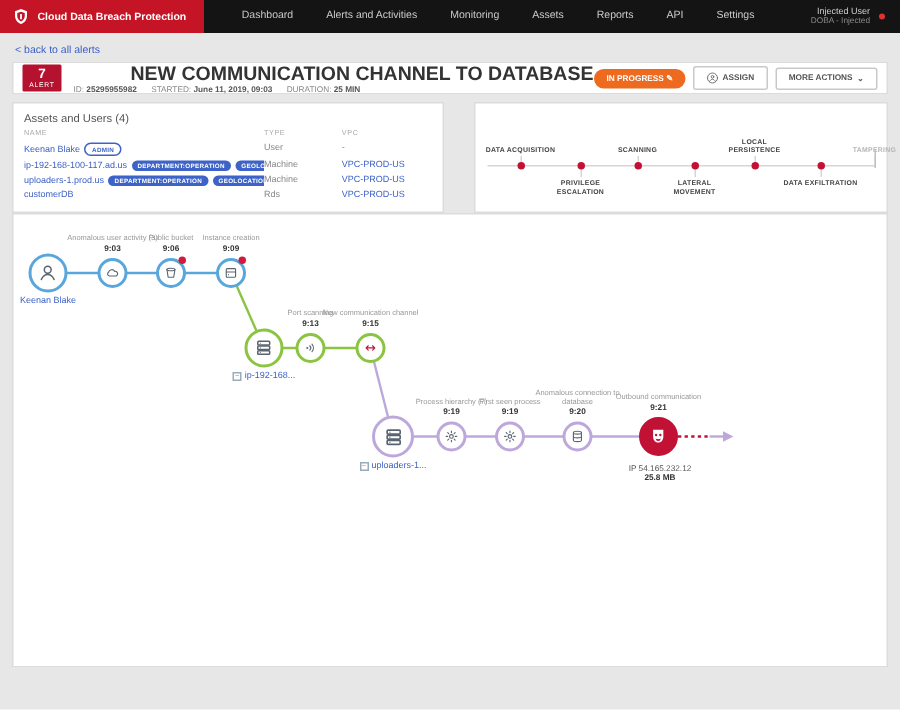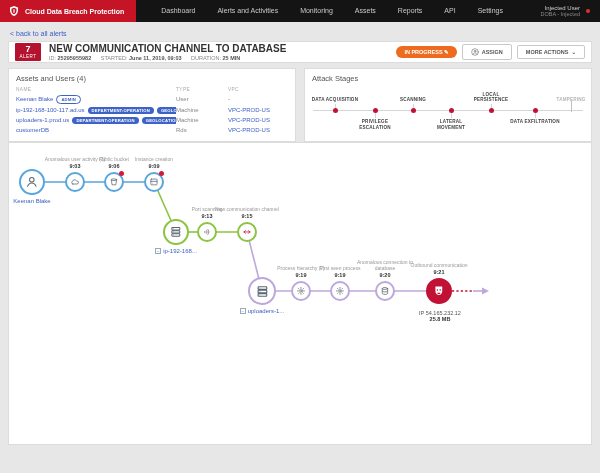--- a/index.html
+++ b/index.html
@@ -20,31 +20,31 @@
 
   
   .back { display:inline-block; font-size:7px; color:#3b5fc4; padding:4px 10px 2px; text-decoration:none; cursor:pointer; }
 
   
   .alert-card { display:flex; align-items:center; margin:1px 8px 0; background:#fff; border:1px solid #dcdcdc; padding:2px 6px; height:22px; }
   .sev { width:26px; height:18px; background:#b5122f; color:#fff; text-align:center; margin-right:8px; border-radius:1px; }
   .sev-num { font-size:9px; font-weight:bold; line-height:10px; margin-top:1px; }
   .sev-lbl { font-size:4.5px; letter-spacing:0.5px; }
   .alert-main { flex:1; min-width:0; }
-  .alert-title { font-size:10px; font-weight:bold; color:#333; }
+  .alert-title { font-size:13px; font-weight:bold; color:#333;margin-left:38px; }
   .alert-meta { font-size:5.5px; color:#a0a0a0; margin-top:1px; }
   .alert-meta b { color:#555; font-weight:bold; margin-right:8px; }
   .alert-actions { display:flex; align-items:center; gap:5px; }
   .pill { background:#ed6a1e; color:#fff; border:none; border-radius:9px; font-size:5.5px; font-weight:bold;
           padding:3px 8px; cursor:pointer; font-family:inherit; }
   .btn { background:#fff; border:1px solid #c9c9c9; border-radius:2px; color:#555; font-size:5.5px; font-weight:bold;
          padding:3px 8px; cursor:pointer; display:flex; align-items:center; gap:3px; font-family:inherit; }
 
   
-  .panels { display:flex; gap:8px; margin:5px 8px 0; height:74px; }
+  .panels { display:flex; gap:20px; margin:5px 8px 0; height:74px; }
   .panel { background:#fff; border:1px solid #dcdcdc; padding:5px 7px; }
   .panel-title { font-size:7.5px; color:#555; margin-bottom:3px; }
   .assets { width:288px; }
   .stages { flex:1; position:relative; }
 
   table.assets-tbl { width:100%; border-collapse:collapse; }
   .assets-tbl th { font-size:4.8px; color:#aaa; text-align:left; font-weight:normal; letter-spacing:0.4px; padding:1px 0; }
   .assets-tbl td { font-size:6px; padding:1.5px 0; vertical-align:middle; white-space:nowrap; }
   .assets-tbl td.c-name { max-width:160px; overflow:hidden; }
   .lnk { color:#3b5fc4; cursor:pointer; }
@@ -191,21 +191,20 @@
             </tr>
             <tr>
               <td class="c-name"><span class="lnk">customerDB</span></td>
               <td class="muted">Rds</td>
               <td><span class="lnk">VPC-PROD-US</span></td>
             </tr>
           </tbody>
       </table>
     </div>
     <div class="panel stages">
-      <div class="panel-title">Attack Stages</div>
       <div class="stage-rail" id="stage-rail">
         <div class="rail-line"></div>
       <div class="stage top" style="left: -4px;">DATA ACQUISITION</div>
           <div class="stage-tick" style="left: 22px; top: 17px; height: 7px;"></div>
           <div class="stage-dot" style="left: 19.5px;"></div>
           <div class="stage bottom" style="left: 36px;">PRIVILEGE ESCALATION</div>
           <div class="stage-tick" style="left: 62px; top: 24px; height: 7px;"></div>
           <div class="stage-dot" style="left: 59.5px;"></div>
           <div class="stage top" style="left: 74px;">SCANNING</div>
           <div class="stage-tick" style="left: 100px; top: 17px; height: 7px;"></div>

